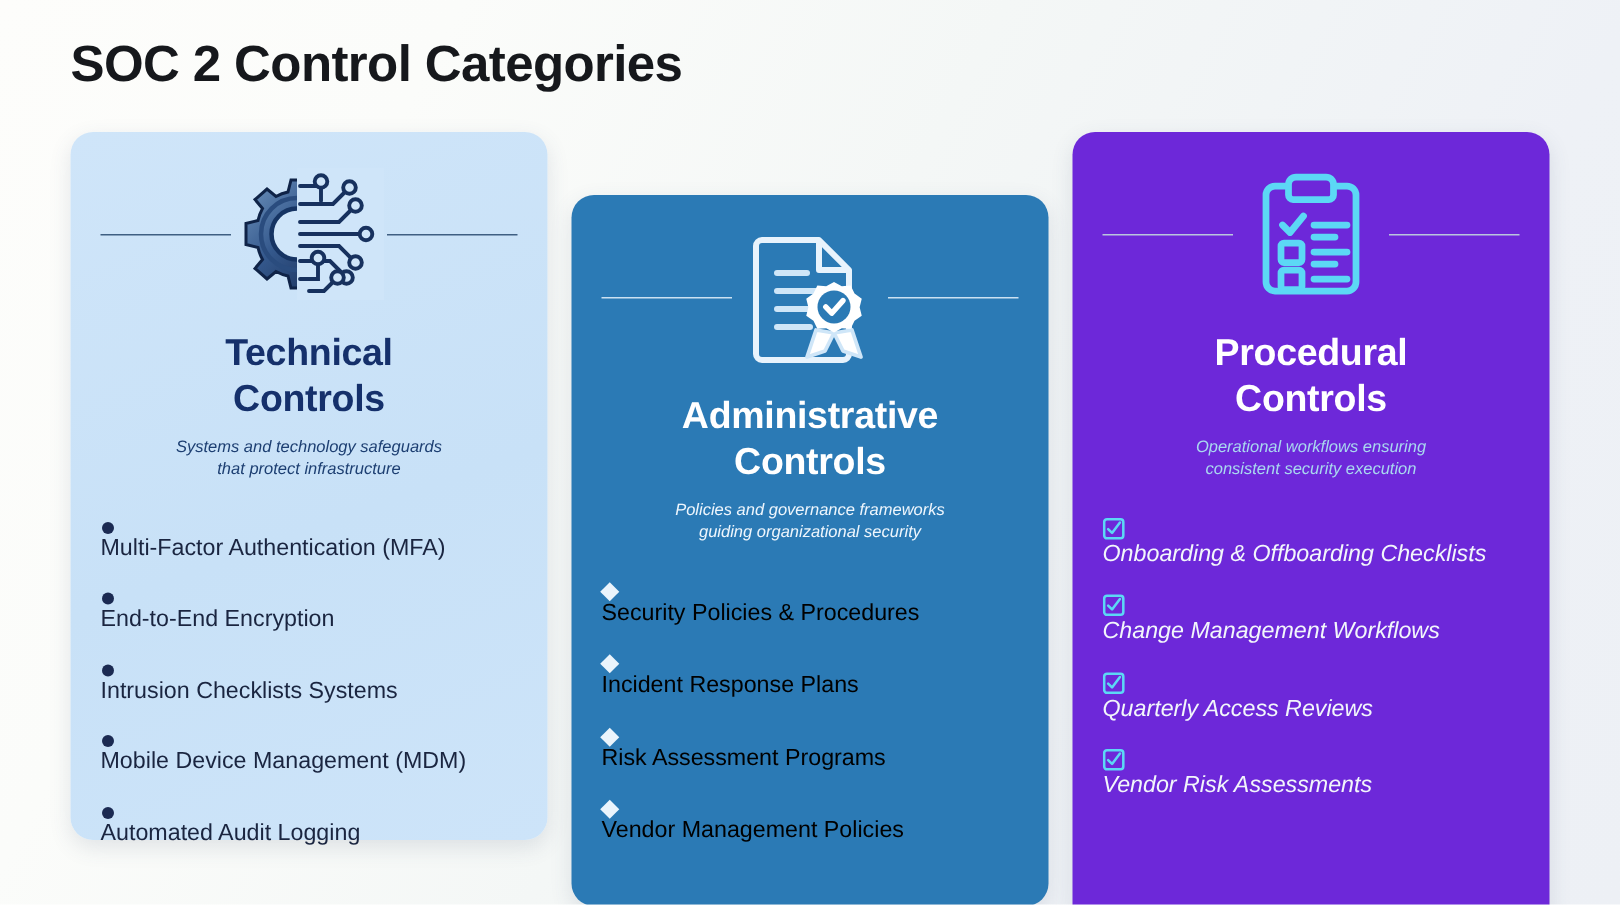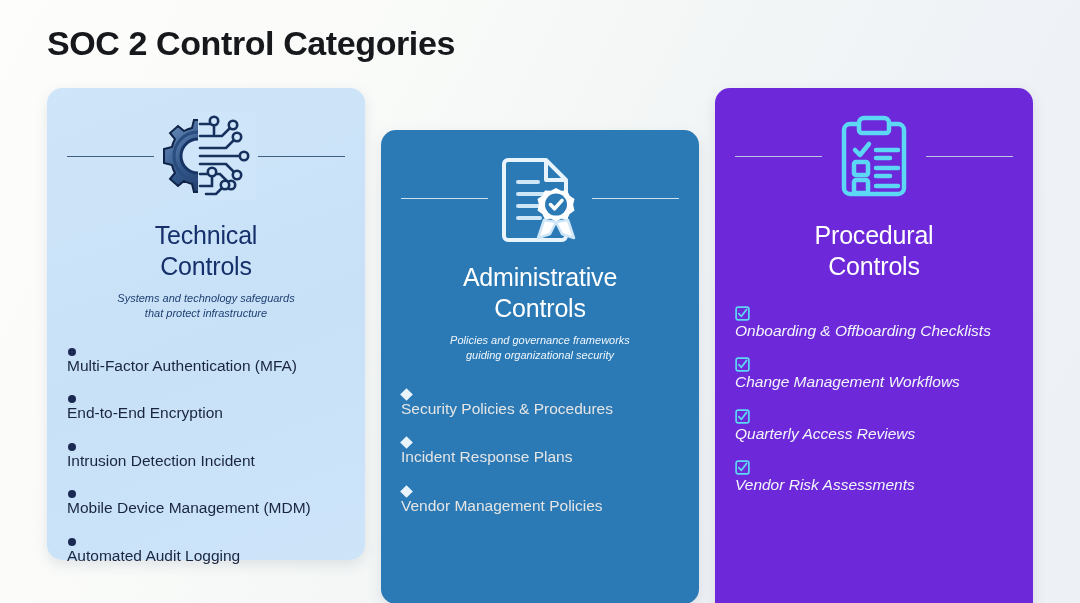--- a/index.html
+++ b/index.html
@@ -94,21 +94,21 @@
     display: flex;
     align-items: center;
     justify-content: center;
   }
 
   
   .card-title {
     margin-top: 16px;
     text-align: center;
     font-size: 25px;
-    font-weight: normal;
+    font-weight: bold;
     line-height: 1.22;
     white-space: pre-line;
     letter-spacing: -0.2px;
   }
   .c1 .card-title { color: #15306b; }
   .c2 .card-title { color: #ffffff; }
   .c3 .card-title { color: #ffffff; }
 
   .card-sub {
     margin-top: 10px;
@@ -134,21 +134,21 @@
 
   .item {
     display: flex;
     align-items: flex-start;
     margin-bottom: 11px;
     font-size: 15.5px;
     line-height: 1.32;
     flex-direction: column;
   }
   .c1 .item { color: #1a2540; }
-  .c2 .item { color: #e5e5e5; }
+  .c2 .item { color: #000000; }
   .c3 .item { color: #f2f6fb; font-style: italic; }
 
   .bullet {
     flex: 0 0 auto;
     width: 22px;
     display: flex;
     align-items: center;
     justify-content: flex-start;
     padding-top: 2px;
   }
@@ -251,21 +251,21 @@
         <li class="item">
           <span class="bullet">
               <span class="dot"></span>
             </span>
           <span class="item-text">End-to-End Encryption</span>
         </li>
         <li class="item">
           <span class="bullet">
               <span class="dot"></span>
             </span>
-          <span class="item-text">Intrusion Detection Incident</span>
+          <span class="item-text">Intrusion Checklists Systems</span>
         </li>
         <li class="item">
           <span class="bullet">
               <span class="dot"></span>
             </span>
           <span class="item-text">Mobile Device Management (MDM)</span>
         </li>
         <li class="item">
           <span class="bullet">
               <span class="dot"></span>
@@ -312,20 +312,26 @@
           <span class="bullet">
               <span class="diamond"></span>
             </span>
           <span class="item-text">Security Policies &amp; Procedures</span>
         </li>
         <li class="item">
           <span class="bullet">
               <span class="diamond"></span>
             </span>
           <span class="item-text">Incident Response Plans</span>
+        </li>
+        <li class="item">
+          <span class="bullet">
+              <span class="diamond"></span>
+            </span>
+          <span class="item-text">Risk Assessment Programs</span>
         </li>
         <li class="item">
           <span class="bullet">
               <span class="diamond"></span>
             </span>
           <span class="item-text">Vendor Management Policies</span>
         </li>
       </ul>
     </div>
 
@@ -346,20 +352,22 @@
               <path d="M48,66 H62"></path>
               <path d="M48,76 H70"></path>
             </g>
           </svg>
         </div>
         <div class="rule"></div>
       </div>
 
       <div class="card-title">Procedural
 Controls</div>
+      <div class="card-sub">Operational workflows ensuring
+consistent security execution</div>
 
       <ul class="item-list">
         <li class="item">
           <span class="bullet">
             <svg class="checkbox" viewBox="0 0 16 16">
                 <rect x="1.2" y="1.2" width="13.6" height="13.6" rx="2" fill="none" stroke="#5cd8f5" stroke-width="1.8"></rect>
                 <path d="M4,8.2 L6.8,11 L12.4,3.6" fill="none" stroke="#5cd8f5" stroke-width="1.8" stroke-linecap="round" stroke-linejoin="round"></path>
               </svg>
           </span>
           <span class="item-text">Onboarding &amp; Offboarding Checklists</span>

